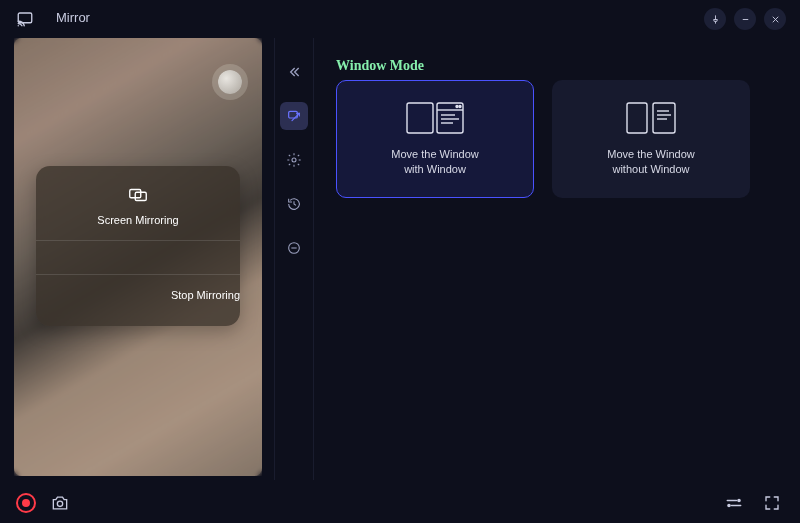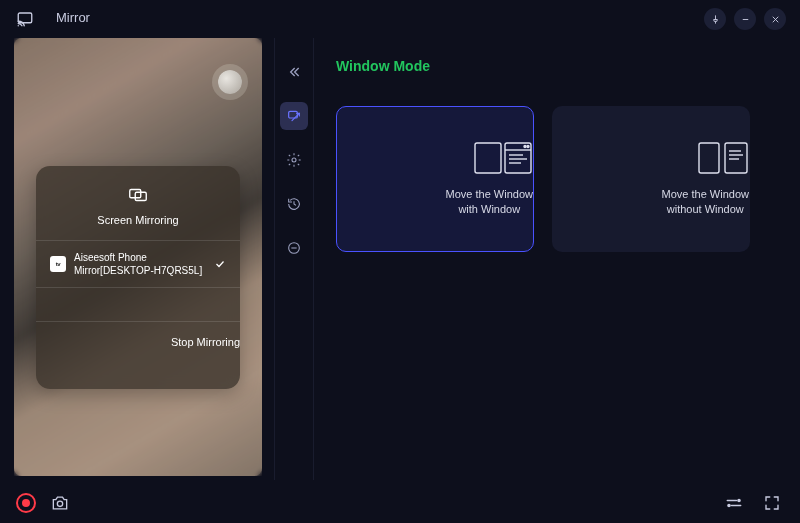--- a/index.html
+++ b/index.html
@@ -51,21 +51,21 @@
   .camera-dot{
     position:absolute; top:32px; right:20px;
     width:24px; height:24px; border-radius:50%;
     background: radial-gradient(circle at 35% 35%, #e8e5e0 0%, #cfcbc5 40%, #aaa49c 100%);
     box-shadow: 0 0 0 6px rgba(220,215,205,0.25);
   }
   .mirror-card{
     position:absolute; left:22px; right:22px; top:128px;
     background: rgba(58,50,42,0.78);
     border-radius: 14px;
-    padding: 18px 0 28px 0;
+    padding: 18px 0 12px 0;
     display:flex; flex-direction:column; align-items:center;
     backdrop-filter: blur(6px);
     box-shadow: 0 6px 18px rgba(0,0,0,0.25);
   }
   .mirror-card-title{
     color:#fff; font-size:11px; margin-top:8px; margin-bottom:14px;
   }
   .device-row{
     width: 100%;
     border-top: 1px solid rgba(255,255,255,0.12);
@@ -107,30 +107,30 @@
   }
   .icon-btn.active{ background:#2c2f52; }
   .icon-btn svg{ width:16px; height:16px; }
   .collapse-btn{ cursor:pointer; }
 
   
   .main{
     flex:1; padding: 20px 22px 0 22px;
   }
   .main-title{
-    color:#22c55e; font-size:14px; font-weight:600; margin-bottom:32px;
+    color:#86efac; font-size:14px; font-weight:600; margin-bottom:6px;font-family:Liberation Serif, serif;
   }
   .mode-cards{
     display:flex; gap:18px;
   }
   .mode-card{
-    width: 198px; height: 146px;
+    width: 198px; height: 118px;
     border-radius: 10px;
     background: #171a2e;
-    display:flex; flex-direction:column; align-items:flex-end; justify-content:center;
+    display:flex; flex-direction:column; align-items:center; justify-content:center;
     gap:12px;
     cursor:pointer;
     border:1.5px solid transparent;
   }
   .mode-card.selected{
     border-color:#4a52ff;
     background: #15183a;
   }
   .mode-label{
     color:#d7d9e6; font-size:11px; text-align:center; line-height:1.4;
@@ -198,29 +198,20 @@
   <div class="preview">
     <div class="camera-dot"></div>
     <div class="mirror-card">
       <span>
         <svg viewBox="0 0 24 24" width="22" height="22" fill="none" stroke="#fff" stroke-width="1.5">
           <rect x="3" y="6" width="12" height="9" rx="1.5"></rect>
           <rect x="9" y="9" width="12" height="9" rx="1.5"></rect>
         </svg>
       </span>
       <div class="mirror-card-title">Screen Mirroring</div>
-      <div class="device-row">
-        <div class="device-badge">tv</div>
-        <div class="device-name">Aiseesoft Phone Mirror[DESKTOP-H7QRS5L]</div>
-        <span class="check">
-          <svg viewBox="0 0 24 24" width="12" height="12" fill="none" stroke="#fff" stroke-width="2.5">
-              <polyline points="5,12 10,17 19,7"></polyline>
-            </svg>
-        </span>
-      </div>
       <div class="empty-row"></div>
       <div class="stop-row">
         <span>Stop Mirroring</span>
       </div>
     </div>
   </div>
 
   <div class="icon-col">
     <div class="icon-btn collapse-btn">
       <svg viewBox="0 0 24 24" fill="none" stroke="#9ba0bf" stroke-width="2">

